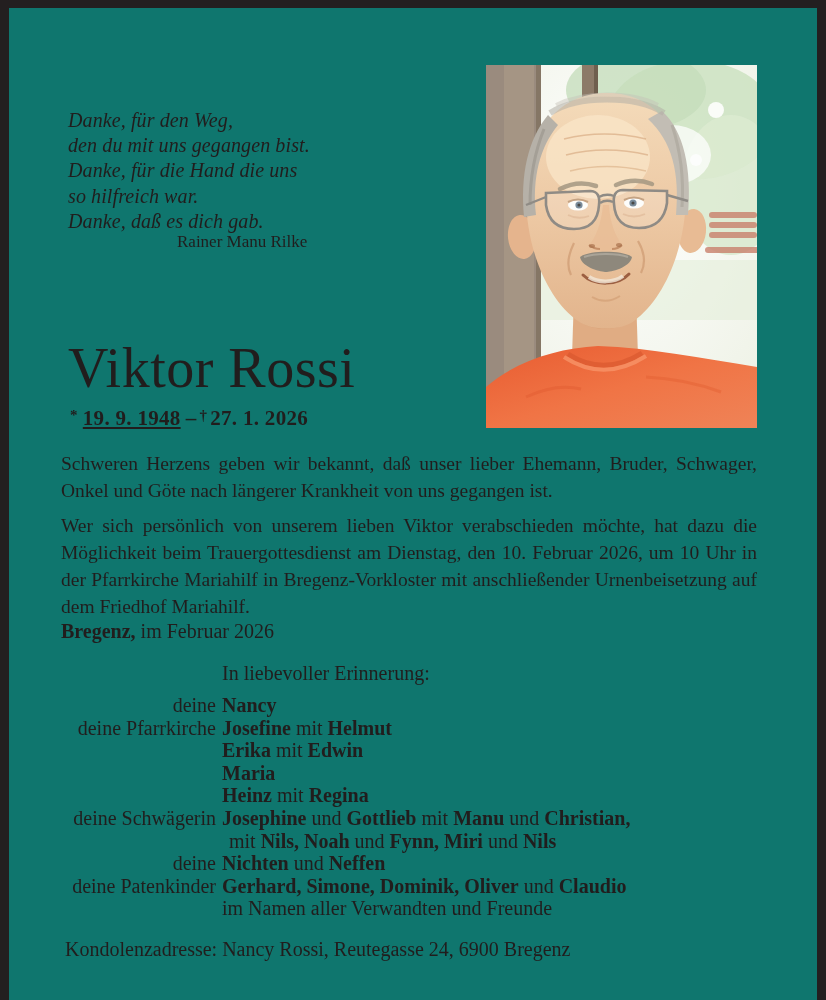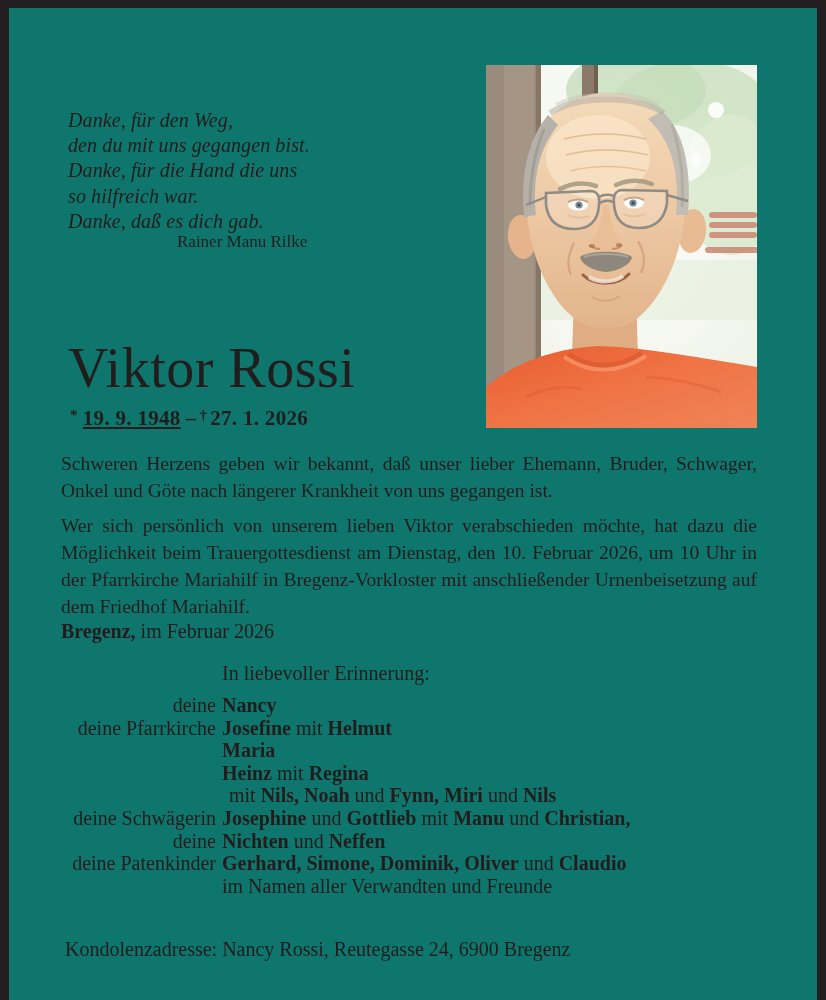--- a/index.html
+++ b/index.html
@@ -186,24 +186,25 @@
     <div class="abs para para2">Wer sich persönlich von unserem lieben Viktor verabschieden möchte, hat dazu die Möglichkeit beim Trauergottesdienst am Dienstag, den 10. Februar 2026, um 10 Uhr in der Pfarrkirche Mariahilf in Bregenz-Vorkloster mit anschließender Urnenbeisetzung auf dem Friedhof Mariahilf.</div>
 
     <div class="abs dateline">
       <span class="place">Bregenz,</span><span class="rest">im Februar 2026</span>
     </div>
 
     <div class="abs mem-heading">In liebevoller Erinnerung:</div>
     <div class="abs mem-rows">
         <div class="fam-row"><span class="fam-label">deine</span><span class="fam-names"><span class="b">Nancy</span></span></div>
         <div class="fam-row"><span class="fam-label">deine Pfarrkirche</span><span class="fam-names"><span class="b">Josefine</span><span> mit </span><span class="b">Helmut</span></span></div>
+        <div class="fam-row"><span class="fam-label"></span><span class="fam-names"><span class="b">Erika</span><span> mit </span><span class="b">Edwin</span></span></div>
         <div class="fam-row"><span class="fam-label"></span><span class="fam-names"><span class="b">Maria</span></span></div>
         <div class="fam-row"><span class="fam-label"></span><span class="fam-names"><span class="b">Heinz</span><span> mit </span><span class="b">Regina</span></span></div>
+        <div class="fam-row"><span class="fam-label">deine Schwägerin</span><span class="fam-names"><span class="b">Josephine</span><span> und </span><span class="b">Gottlieb</span><span> mit </span><span class="b">Manu</span><span> und </span><span class="b">Christian,</span></span></div>
         <div class="fam-row"><span class="fam-label"></span><span class="fam-names indent"><span>mit </span><span class="b">Nils, Noah</span><span> und </span><span class="b">Fynn, Miri</span><span> und </span><span class="b">Nils</span></span></div>
-        <div class="fam-row"><span class="fam-label">deine Schwägerin</span><span class="fam-names"><span class="b">Josephine</span><span> und </span><span class="b">Gottlieb</span><span> mit </span><span class="b">Manu</span><span> und </span><span class="b">Christian,</span></span></div>
         <div class="fam-row"><span class="fam-label">deine</span><span class="fam-names"><span class="b">Nichten</span><span> und </span><span class="b">Neffen</span></span></div>
         <div class="fam-row"><span class="fam-label">deine Patenkinder</span><span class="fam-names"><span class="b">Gerhard, Simone, Dominik, Oliver</span><span> und </span><span class="b">Claudio</span></span></div>
         <div class="fam-row"><span class="fam-label"></span><span class="fam-names"><span>im Namen aller Verwandten und Freunde</span></span></div>
       </div>
 
     <div class="abs condolence">Kondolenzadresse: Nancy Rossi, Reutegasse 24, 6900 Bregenz</div>
 
   </div>
 </div>
 

